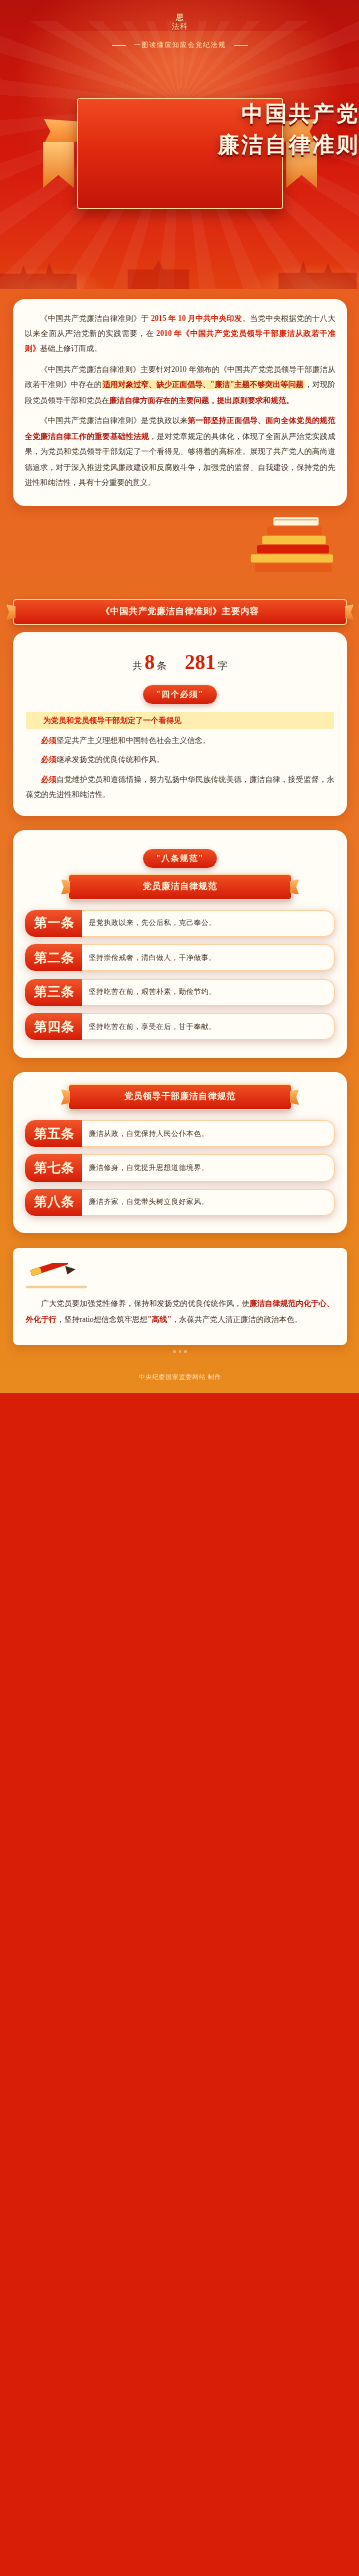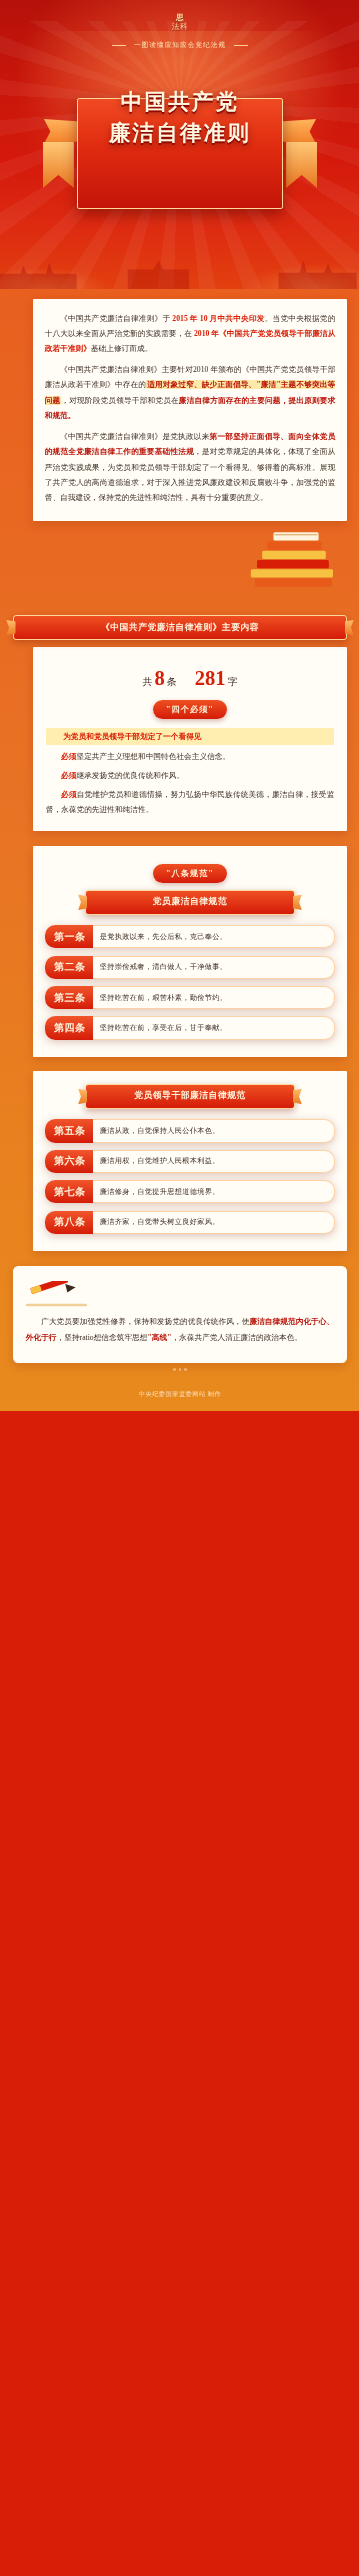--- a/index.html
+++ b/index.html
@@ -98,22 +98,22 @@
   .flap-l { left: -2.1px; top: 52px; clip-path: polygon(0 0, 100% 10%, 100% 90%, 0 100%, 18% 50%); }
   .flap-r { right: -2.1px; top: 52px; clip-path: polygon(100% 0, 0 10%, 0 90%, 100% 100%, 82% 50%); }
   .ribbon-tail {
     position:absolute; width: 31px; height: 46px;
     background: linear-gradient(180deg,#ffc877,#e8761f);
   }
   .tail-l { left: -3.1px; top: 75px; clip-path: polygon(0 0,100% 0,100% 100%,50% 72%,0 100%); }
   .tail-r { right: -3.1px; top: 75px; clip-path: polygon(0 0,100% 0,100% 100%,50% 72%,0 100%); }
   .main-title {
     position: absolute;
-    left: 0; right: 0; top: 87px;
-    text-align: center;
+    left: 0; right: 0; top: 99px;
+    text-align: right;
     color: #fff6e0;
     font-family: Liberation Sans, sans-serif;
     font-weight: 700;
     font-size: 21.6px;
     letter-spacing: 2.1px;
     line-height: 1.42;
     text-shadow: 0 1.5px 0 #8e0b04, 0 3.1px 7.2px rgba(60,0,0,.5);
   }
   .hero-clouds {
     position: absolute;
@@ -124,24 +124,23 @@
   }
   .buildings {
     position: absolute; left: 0; right: 0; bottom: 0; height: 46px;
     opacity: .35;
   }
 
   
   .section { padding: 0 13.4px; }
   .card {
     background: #fffdf6;
-    border-radius: 1px;
+    border-radius: 12px;
     padding: 11.3px 11.3px 10.3px;
     box-shadow: 0 3.1px 9.3px rgba(120,20,0,.18);
-    margin-left: 20px;
   }
   .para {
     font-family: "Liberation Serif", serif;
     font-size: 7.7px;
     line-height: 2.0;
     color: #3a2a20;
     text-indent: 2em;
     text-align: justify;
     margin-bottom: 5.2px;
   }
@@ -241,21 +240,21 @@
     align-items: stretch;
     margin: 0 0 7.2px 0;
     filter: drop-shadow(0 2.1px 4.1px rgba(120,20,0,.25));
   }
   .rule-num {
     flex: 0 0 auto;
     background: linear-gradient(180deg,#f1552a,#d41c08);
     color: #fff3da;
     font-family: "Liberation Serif", serif;
     font-weight: 700;
-    font-size: 10px;
+    font-size: 13px;
     letter-spacing: 0.5px;
     padding: 4.6px 7.2px 4.6px 9.3px;
     border-radius: 10.3px 0 0 10.3px;
     display: flex; align-items: center;
     white-space: nowrap;
   }
   .rule-text {
     flex: 1 1 auto;
     background: #fffdf6;
     border: 0.5px solid #ffd2a6;
@@ -431,24 +430,20 @@
     <div class="card">
       <div style="text-align:center; margin: 1px 0 8.2px;">
         <div class="banner mid">党员领导干部廉洁自律规范</div>
       </div>
       <div class="rules" id="g2">
           <div class="rule-row">
             <div class="rule-num">第五条</div>
             <div class="rule-text">廉洁从政，自觉保持人民公仆本色。</div>
           </div>
           <div class="rule-row">
-            <div class="rule-num">第六条</div>
-            <div class="rule-text">廉洁用权，自觉维护人民根本利益。</div>
-          </div>
-          <div class="rule-row">
             <div class="rule-num">第七条</div>
             <div class="rule-text">廉洁修身，自觉提升思想道德境界。</div>
           </div>
           <div class="rule-row">
             <div class="rule-num">第八条</div>
             <div class="rule-text">廉洁齐家，自觉带头树立良好家风。</div>
           </div>
         </div>
     </div>
   </div>

